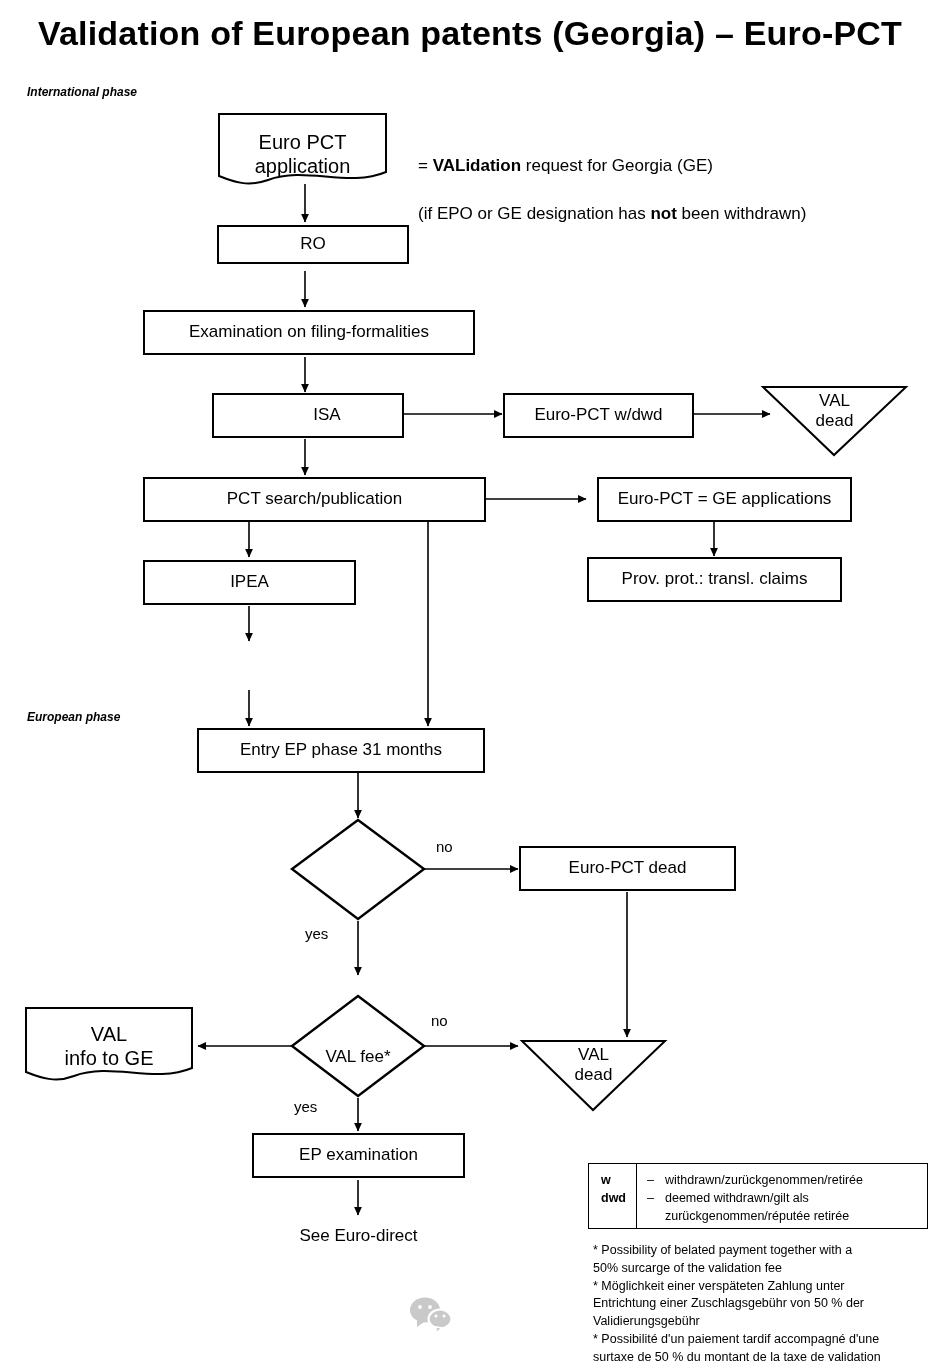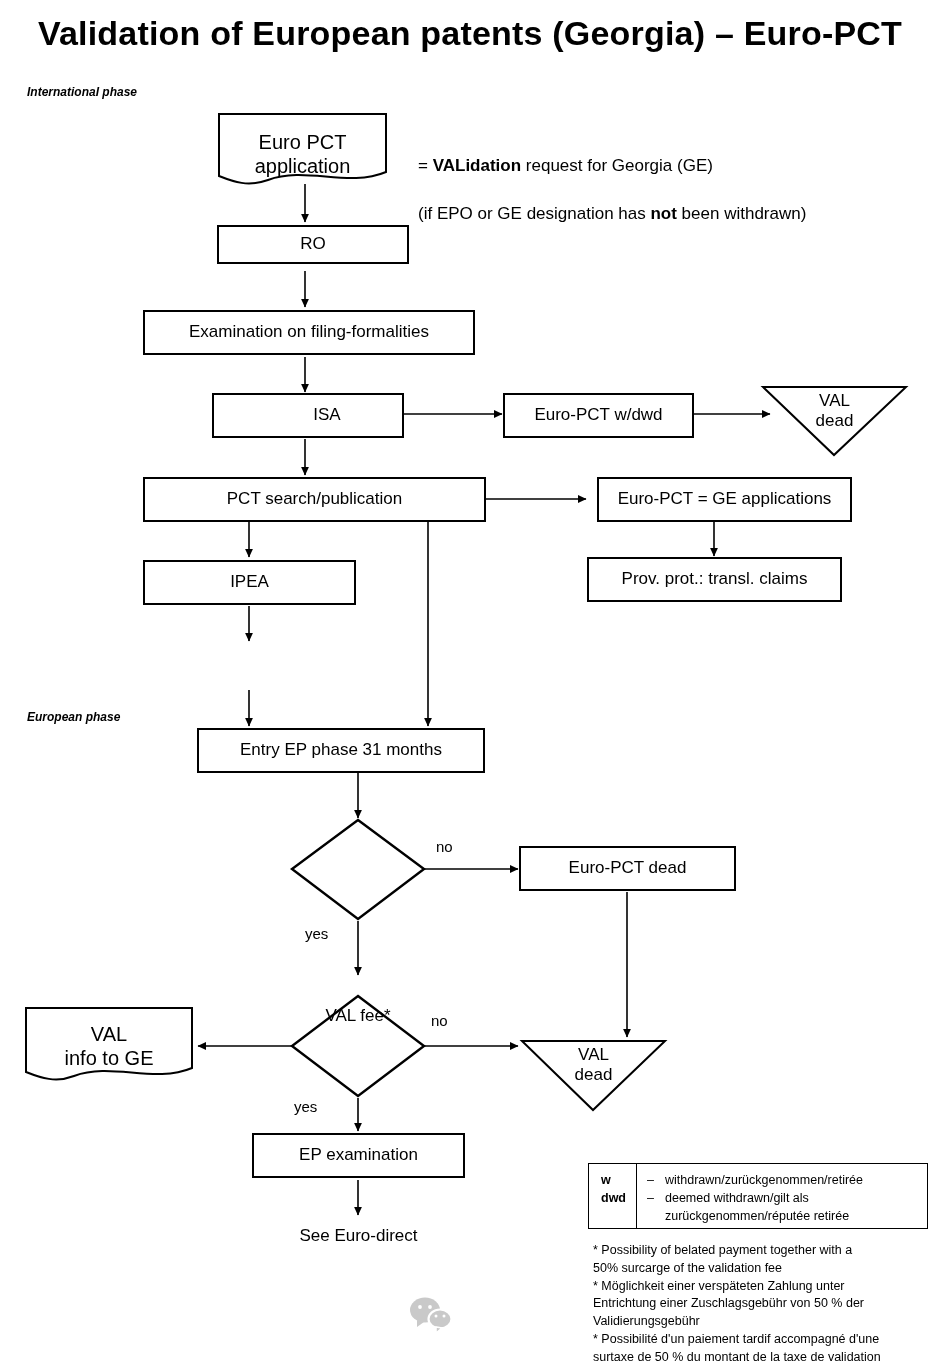--- a/index.html
+++ b/index.html
@@ -126,21 +126,21 @@
 
   <div class="trishape" style="left:522px;top:1041px;width:143px;height:69px;">
     <div class="txt" style="top: 4px; white-space: pre-line;">VAL
 dead</div>
   </div>
 
   <div class="diamond" style="left:292px;top:820px;width:132px;height:99px;">
     <div class="txt" style="top:40px;"></div>
   </div>
 
-  <div class="diamond" style="left:292px;top:967px;width:132px;height:100px;">
+  <div class="diamond" style="left:292px;top:1008px;width:132px;height:100px;">
     <div class="txt" style="top:39px;">VAL fee*</div>
   </div>
 
   <div class="node boxnode" style="left:217px;top:225px;width:192px;height:39px;">RO</div>
 
   <div class="node boxnode" style="left:143px;top:310px;width:332px;height:45px;">Examination on filing-formalities</div>
 
   <div class="node boxnode" style="left:212px;top:393px;width:192px;height:45px;padding-left:38px;">ISA</div>
 
   <div class="node boxnode" style="left:503px;top:393px;width:191px;height:45px;">Euro-PCT w/dwd</div>

